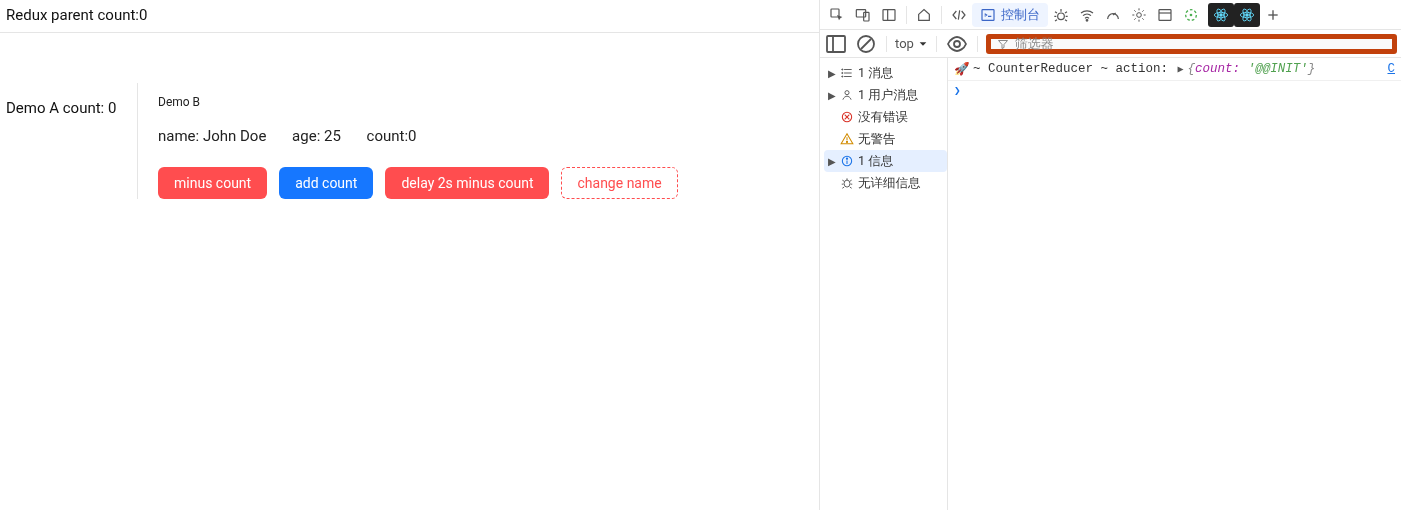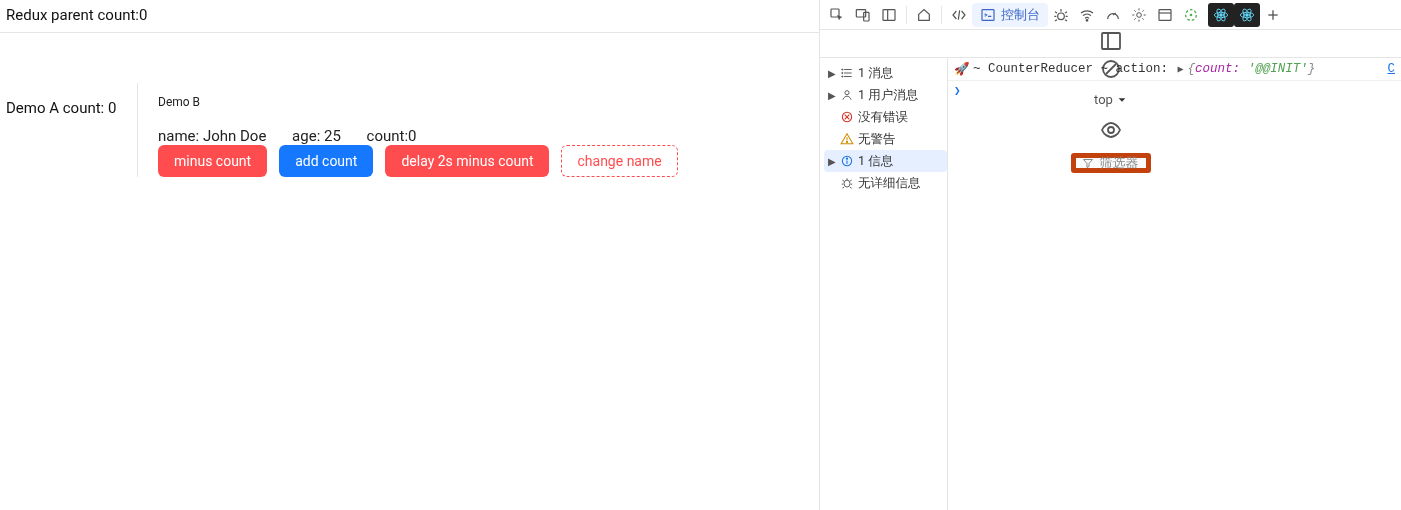--- a/index.html
+++ b/index.html
@@ -8,21 +8,21 @@
 
     
     .page { flex: 0 0 820px; border-right: 1px solid #e5e5e5; background: #fff; display: flex; flex-direction: column; }
     .page-header { font-size: 15px; padding: 6px 6px 8px 6px; color: #111; }
     .hr { border-bottom: 1px solid #e5e5e5; height: 0; }
 
     .main-row { display: flex; align-items: flex-end; padding: 50px 0 0 0; }
     .demoA { flex: 0 0 138px; padding: 16px 0 0 6px; font-size: 15px; color: #111; border-right: 1px solid #e5e5e5; align-self: stretch; }
     .demoB { padding: 12px 0 0 20px; }
     .demoB h3 { font-size: 12px; font-weight: 400; margin-bottom: 18px; }
-    .info-line { font-size: 15px; }
+    .info-line { font-size: 15px; margin-bottom: 22px; }
     .info-line span { margin-right: 22px; }
     .btn-row { display: flex; gap: 12px; }
     .btn {
       display: inline-flex; align-items: center; justify-content: center;
       height: 32px; padding: 0 15px; border-radius: 6px; font-size: 14px;
       border: 1px solid transparent; color: #fff; cursor: pointer;
       font-family: inherit;
     }
     .btn-primary { background: #1677ff; }
     .btn-danger { background: #ff4d4f; }
@@ -45,21 +45,20 @@
     .toolbar svg { width: 16px; height: 16px; }
     .toolbar .sep { width: 1px; height: 18px; background: #e5e5e5; margin: 0 4px; }
     .tabbtn.withlabel { width: auto; padding: 0 8px; gap: 5px; font-size: 13px; }
     .tabbtn.active { background: #eef4ff; color: #3b66c7; }
     .tbar-spacer { width: 4px; }
 
     .console-toolbar {
       display: flex; align-items: center; height: 28px;
       border-bottom: 1px solid #e5e5e5; padding: 0 4px; gap: 6px;
       color: #555;
-      flex-direction: column;
     }
     .console-toolbar .iconbtn { width: 24px; height: 22px; display:inline-flex; align-items:center; justify-content:center; cursor:pointer; }
     .console-toolbar .sep { width: 1px; height: 16px; background: #e5e5e5; margin: 0 2px; }
     .top-select { display: inline-flex; align-items: center; gap: 4px; font-size: 13px; cursor: pointer; }
     .filter-box {
       flex: 1 1 auto; height: 20px; border: 5px solid #c2410c; border-radius: 3px;
       display: flex; align-items: center; padding: 0 6px; gap: 6px; color: #888; background: #fafafa;
       min-width: 80px;
     }
     .filter-box svg { width: 12px; height: 12px; }

